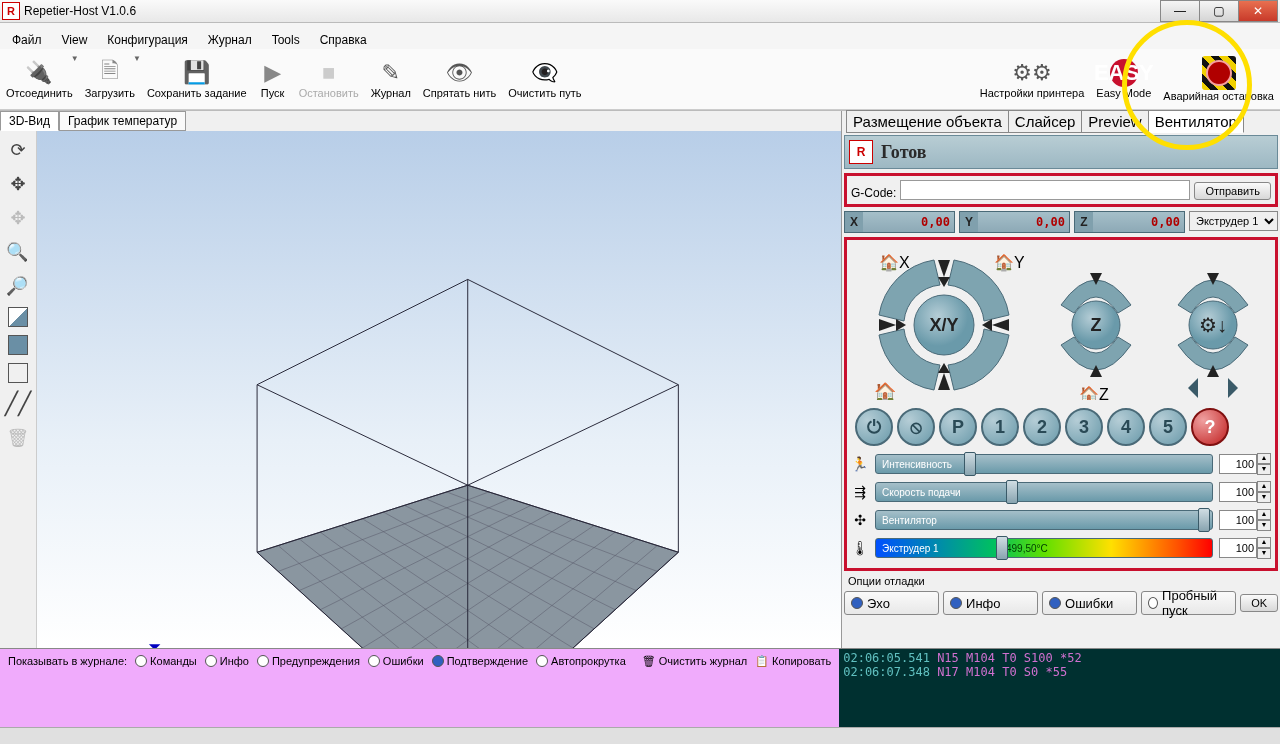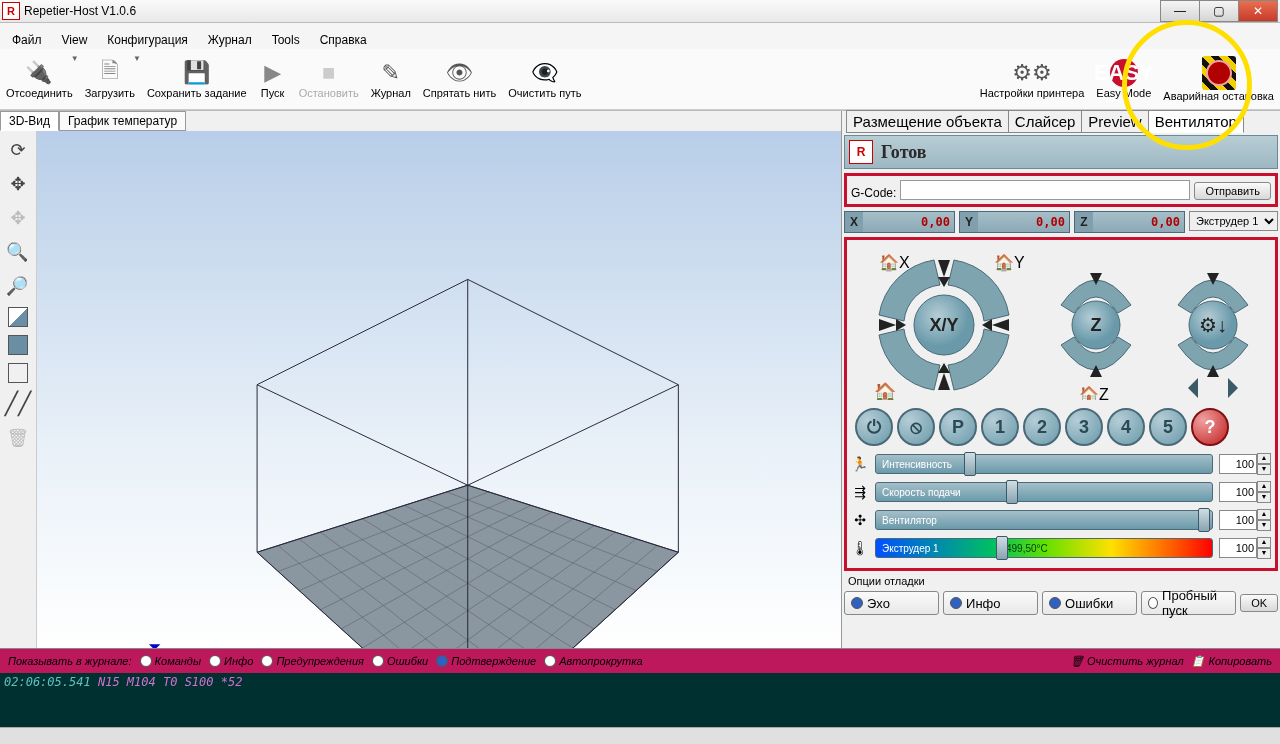--- a/index.html
+++ b/index.html
@@ -71,21 +71,21 @@
   .bar .templabel{position:absolute;left:130px;font-size:10px;color:#004000;}
   .spin{display:flex;align-items:center;}
   .spin input{width:32px;height:16px;border:1px solid #888;text-align:right;padding-right:2px;font-size:11px;}
   .spin .ud{width:14px;display:flex;flex-direction:column;}
   .spin .ud div{height:9px;border:1px solid #888;background:#eee;font-size:7px;text-align:center;line-height:7px;}
   .debug-row{display:flex;gap:4px;align-items:center;margin-top:4px;}
   .dbtn{flex:1;border:1px solid #888;border-radius:3px;background:linear-gradient(#fafafa,#e8e8e8);height:22px;display:flex;align-items:center;padding:0 6px;gap:4px;font-size:13px;}
   .dot{width:10px;height:10px;border-radius:50%;border:1px solid #555;}
   .dot.on{background:#3060c0;} .dot.off{background:#fff;}
   
-  .log-panel{height:78px;border-top:1px solid #888;background:#be185d;display:flex;flex-direction:column;font-style:italic;}
+  .log-panel{height:78px;border-top:1px solid #888;background:#f0abfc;display:flex;flex-direction:row;}
   .log-filters{height:24px;display:flex;align-items:center;gap:8px;padding:0 8px;font-size:11px;}
   .lf{display:flex;align-items:center;gap:3px;}
   .log-text{flex:1;background:#003030;color:#d0d0d0;font-family:monospace;font-size:12px;padding:2px 4px;overflow:auto;}
   .log-text .ts{color:#60c0c0;} .log-text .cmd{color:#d070d0;}
   .statusbar{height:16px;background:#e0e0e0;border-top:1px solid #aaa;}
 </style>
 </head>
 <body>
 
 <div class="app">
@@ -450,16 +450,17 @@
       <span class="lf">
           <span class="dot off"></span>
           <span>Автопрокрутка</span>
         </span>
       <span style="flex:1"></span>
       <span class="lf">🗑 <span>Очистить журнал</span></span>
       <span class="lf">📋 <span>Копировать</span></span>
     </div>
     <div class="log-text">
       <div><span class="ts">02:06:05.541</span> <span class="cmd">N15 M104 T0 S100 *52</span></div>
+      <div><span class="ts">02:06:07.348</span> <span class="cmd">N17 M104 T0 S0 *55</span></div>
     </div>
   </div>
   <div class="statusbar"></div>
 </div>
 
 </body></html>

